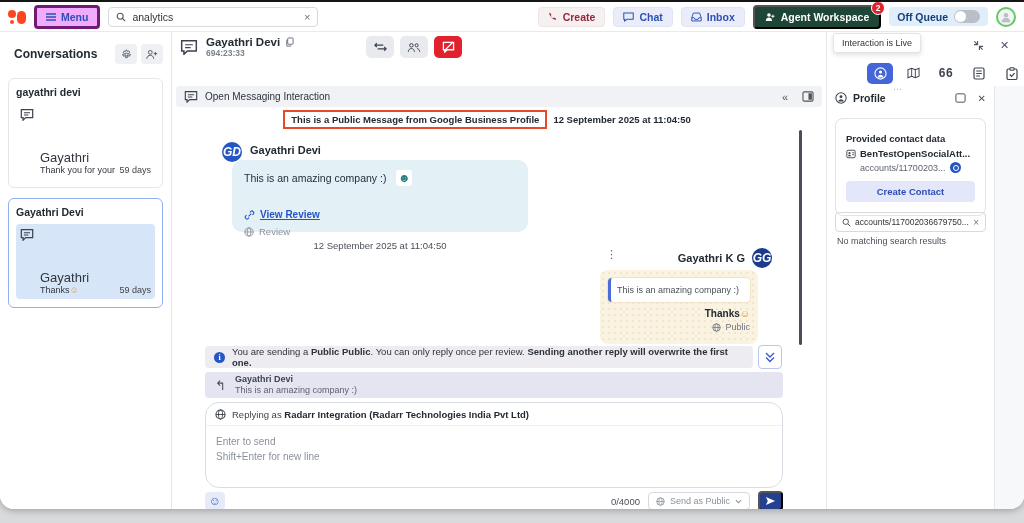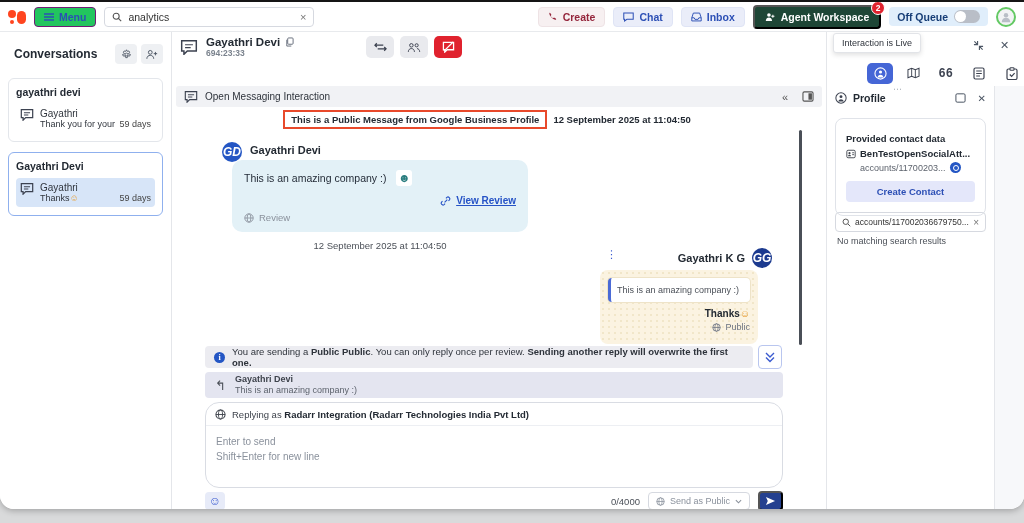--- a/index.html
+++ b/index.html
@@ -11,22 +11,22 @@
   svg { display:block; }
 
   
   .topbar { position:absolute; top:0; left:0; width:1024px; height:30px; background:#fff; border-bottom:1px solid #e8eaed;
             display:flex; align-items:center; padding:0 8px; gap:8px; z-index:5;}
   .glogo { width:18px; height:18px; position:relative; flex:0 0 auto;}
   .glogo i { position:absolute; background:#ff451f; border-radius:50%;}
   .glogo .a { width:8px; height:8px; left:0; top:2px;}
   .glogo .b { width:4px; height:4px; left:2px; top:12px;}
   .glogo .c { width:9px; height:13px; right:0; top:3px; border-radius:5px;}
-  .menu-btn { display:flex; align-items:center; gap:5px; border:1px solid #701a75; color:#2c4fb5; font-size:10.5px; font-weight:bold;
-              border-radius:4px; padding:3px 9px; background:#22c55e; cursor:pointer;}
+  .menu-btn { display:flex; align-items:center; gap:5px; border:3px solid #701a75; color:#2c4fb5; font-size:10.5px; font-weight:bold;
+              border-radius:4px; padding:3px 9px; background:#f0abfc; cursor:pointer;}
   .search-box { display:flex; align-items:center; gap:6px; border:1px solid #d6d9e0; border-radius:4px; height:20px; width:210px; padding:0 7px; color:#555;}
   .search-box input { border:none; outline:none; font-size:10.5px; color:#333; flex:1; background:transparent;}
   .tb-right { margin-left:auto; display:flex; align-items:center; gap:8px;}
   .pill { display:flex; align-items:center; gap:5px; font-size:10.5px; font-weight:bold; border-radius:4px; padding:3px 9px; cursor:pointer;}
   .pill.calls { background:#f7f0f1; color:#95263c; border:1px solid #eee3e5;}
   .pill.chat, .pill.inbox { background:#eaedf9; color:#2c4fb5; border:1px solid #dfe4f5;}
   .pill.workspace { background:#1e4636; color:#fff; position:relative; padding:4px 10px;}
   .badge { position:absolute; top:-6px; right:-6px; background:#e0222e; color:#fff; width:14px; height:14px; border-radius:50%;
            font-size:8.5px; font-weight:bold; display:flex; align-items:center; justify-content:center; border:1.5px solid #fff;}
   .offqueue { background:#e0eefb; color:#173e77; display:flex; align-items:center; gap:6px; font-size:10.5px; font-weight:bold; border-radius:4px; padding:3px 8px;}
@@ -39,21 +39,21 @@
   .sb-head { display:flex; align-items:center; padding:12px 8px 8px 14px;}
   .sb-title { font-size:12px; font-weight:bold; color:#232a33;}
   .sb-actions { margin-left:auto; display:flex; gap:4px;}
   .icon-btn { width:22px; height:20px; border-radius:4px; background:#eef0f3; display:flex; align-items:center; justify-content:center; color:#4b5563; cursor:pointer;}
   .convo-card { margin:6px 8px 10px 8px; border:1px solid #e3e6eb; border-radius:6px; padding:7px 7px 8px 7px; background:#fff; cursor:pointer;}
   .convo-card.selected { border:1px solid #8fb0ee; }
   .cc-name { font-size:10.5px; font-weight:bold; color:#232a33; margin-bottom:6px;}
   .cc-row { display:flex; gap:6px; align-items:flex-start; border-radius:4px; padding:4px;}
   .cc-row.active { background:#d7e5f8;}
   .cc-lines { flex:1; min-width:0;}
-  .cc-contact { font-size:10px; color:#30353d;}
+  .cc-contact { font-size:13px; color:#30353d;margin-top:42px;}
   .cc-preview { font-size:9px; color:#30353d; white-space:nowrap; overflow:hidden;}
   .cc-age { font-size:9px; color:#444; margin-left:auto; white-space:nowrap; align-self:flex-end;}
   .emoji-y { color:#e8a13c; font-size:9px;}
 
   
   .main { position:absolute; top:30px; left:172px; width:654px; height:477px; background:#fff;}
   .i-header { position:absolute; top:0; left:0; width:654px; height:30px; display:flex; align-items:center; padding-left:8px; gap:8px;}
   .ih-icon { color:#3c4250;}
   .ih-names { line-height:1.1;}
   .ih-name { font-size:11.5px; font-weight:bold; color:#232a33; display:flex; align-items:center; gap:5px;}
@@ -70,21 +70,21 @@
   .banner-row { position:absolute; top:78px; left:0; width:630px; display:flex; justify-content:center; align-items:center; gap:6px;}
   .banner-box { border:2px solid #e8492b; padding:2px 6px; font-size:9.5px; font-weight:bold; color:#232a33; background:#fff;}
   .banner-time { font-size:9.5px; font-weight:bold; color:#232a33;}
 
   .msg-avatar { width:20px; height:20px; border-radius:50%; color:#fff; font-size:12px; font-weight:bold; display:flex; align-items:center; justify-content:center;font-style:italic;}
   .in-name { position:absolute; top:112px; left:78px; font-size:11px; font-weight:bold; color:#232a33;}
   .in-avatar { position:absolute; top:110px; left:50px; background:#2456c4;}
   .in-bubble { position:absolute; top:128px; left:60px; width:296px; height:72px; background:#e3f1f7; border-radius:10px; padding:10px 12px;}
   .in-text { font-size:10.5px; color:#1f2733; display:flex; align-items:center; gap:10px;}
   .emoji-tile { width:16px; height:16px; background:#fff; border-radius:3px; display:flex; align-items:center; justify-content:center; color:#2a7d7f; font-size:12px;}
-  .in-link { margin-top:9px; display:flex; align-items:center; gap:5px; color:#2653c6; font-size:10px; font-weight:bold;justify-content:flex-end;}
+  .in-link { margin-top:23px; display:flex; align-items:center; gap:5px; color:#2653c6; font-size:10px; font-weight:bold;}
   .in-link span { text-decoration:underline; cursor:pointer;}
   .in-channel { margin-top:6px; display:flex; align-items:center; gap:5px; color:#8a919c; font-size:9.5px;}
   .in-time { position:absolute; top:208px; left:60px; width:296px; text-align:center; font-size:9.5px; color:#4b5058;}
 
   .out-namerow { position:absolute; top:216px; left:428px; width:172px; display:flex; align-items:center; justify-content:flex-end; gap:7px;}
   .out-dots { position:absolute; top:216px; left:434px; color:#3b5bd0; font-size:11px; letter-spacing:0; cursor:pointer;}
   .out-name { font-size:11px; font-weight:bold; color:#232a33;}
   .out-avatar { background:#1c3a8f;}
   .out-bubble { position:absolute; top:238px; left:428px; width:158px; height:74px; background:#fbf3e1; border-radius:8px; padding:8px;
                 background-image:radial-gradient(#f1e6c9 0.8px, transparent 0.9px); background-size:6px 6px;}

